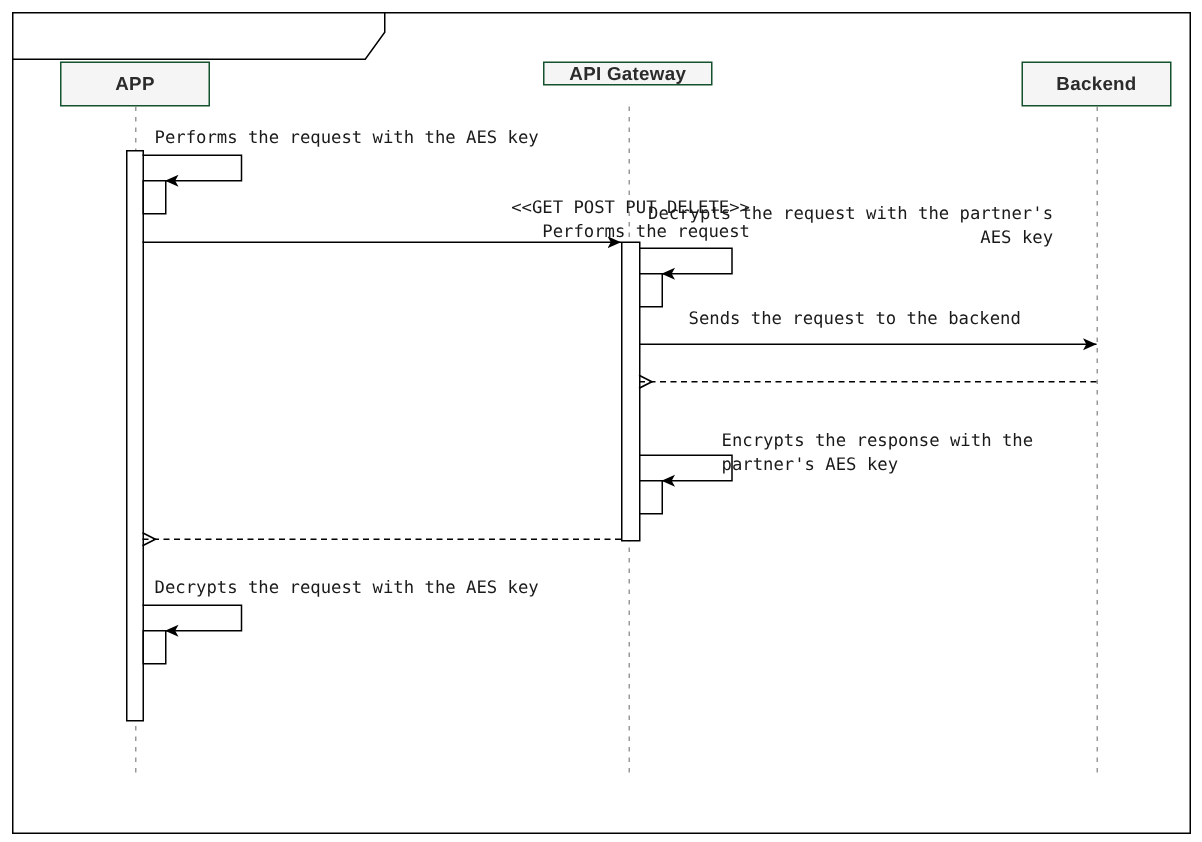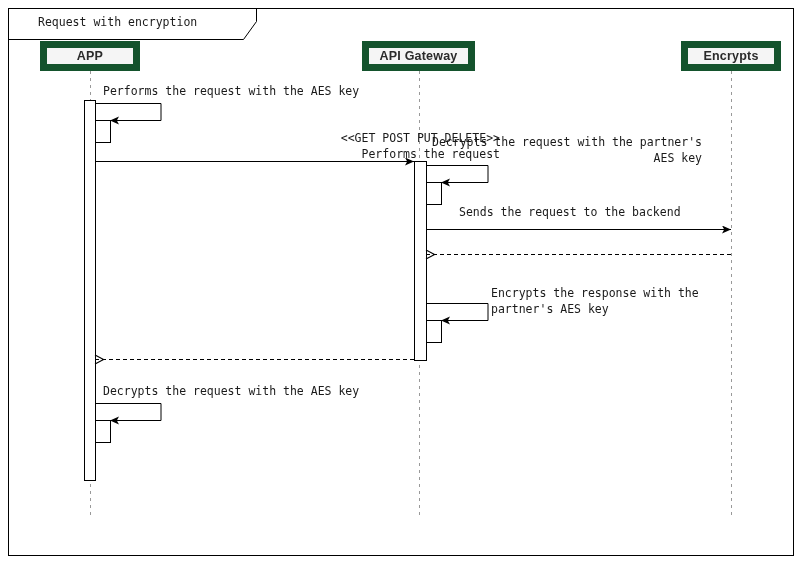--- a/index.html
+++ b/index.html
@@ -20,21 +20,21 @@
   }
   #diagram-svg {
     position: absolute;
     left: 0;
     top: 0;
   }
   .lifeline-box {
     position: absolute;
     box-sizing: border-box;
     background: #f5f5f5;
-    border: 7px solid #14532d;
+    border: 1px solid #14532d;
     display: flex;
     align-items: center;
     justify-content: center;
     font-family: "Liberation Sans", sans-serif;
     font-weight: bold;
     font-size: 12.5px;
     color: #2b2b2b;
     letter-spacing: 0.2px;
   }
   .frame-title {
@@ -92,32 +92,31 @@
         <line x1="95" y1="161.5" x2="414" y2="161.5" stroke="#000000" stroke-width="1" marker-end="url(#arrow-filled)"></line>
         <path d="M426,165.5 L488,165.5 L488,182.5 L441,182.5" fill="none" stroke="#000000" stroke-width="1" marker-end="url(#arrow-filled)"></path>
         <line x1="426" y1="229.5" x2="731" y2="229.5" stroke="#000000" stroke-width="1" marker-end="url(#arrow-filled)"></line>
         <line x1="731" y1="254.5" x2="426" y2="254.5" stroke="#000000" stroke-width="1" marker-end="url(#arrow-open)" stroke-dasharray="4,3"></line>
         <path d="M426,303.5 L488,303.5 L488,320.5 L441,320.5" fill="none" stroke="#000000" stroke-width="1" marker-end="url(#arrow-filled)"></path>
         <line x1="414" y1="359.5" x2="95" y2="359.5" stroke="#000000" stroke-width="1" marker-end="url(#arrow-open)" stroke-dasharray="4,3"></line>
         <path d="M95,403.5 L161,403.5 L161,420.5 L110,420.5" fill="none" stroke="#000000" stroke-width="1" marker-end="url(#arrow-filled)"></path>
       </g>
   </svg>
 
-  <div class="frame-title" style="left: 38px; top: 15px;">Request with encryption</div>
 
   <div id="participant-boxes">
       <div class="lifeline-box" style="left: 40px; top: 41px; width: 100px; height: 30px;">APP</div>
-      <div class="lifeline-box" style="left: 362px; top: 41px; width: 113px; height: 30px; text-align: right;">API Gateway</div>
-      <div class="lifeline-box" style="left: 681px; top: 41px; width: 100px; height: 30px;">Encrypts</div>
+      <div class="lifeline-box" style="left: 362px; top: 41px; width: 113px; height: 16px; text-align: right;">API Gateway</div>
+      <div class="lifeline-box" style="left: 681px; top: 41px; width: 100px; height: 30px;">Backend</div>
     </div>
   <div id="message-labels">
       <div class="msg-label" style="left: 103px; top: 83px;">Performs the request with the AES key</div>
       <div class="msg-label center" style="left: 170px; top: 130px; width: 330px;">&lt;&lt;GET POST PUT DELETE&gt;&gt;
 Performs the request</div>
       <div class="msg-label" style="left: 432px; top: 134px; text-align: right;">Decrypts the request with the partner's
 AES key</div>
       <div class="msg-label" style="left: 459px; top: 204px;">Sends the request to the backend</div>
-      <div class="msg-label" style="left: 491px; top: 285px;">Encrypts the response with the
+      <div class="msg-label" style="left: 481px; top: 285px;">Encrypts the response with the
 partner's AES key</div>
       <div class="msg-label" style="left: 103px; top: 383px;">Decrypts the request with the AES key</div>
     </div>
 
 </div>
 
 </body></html>

